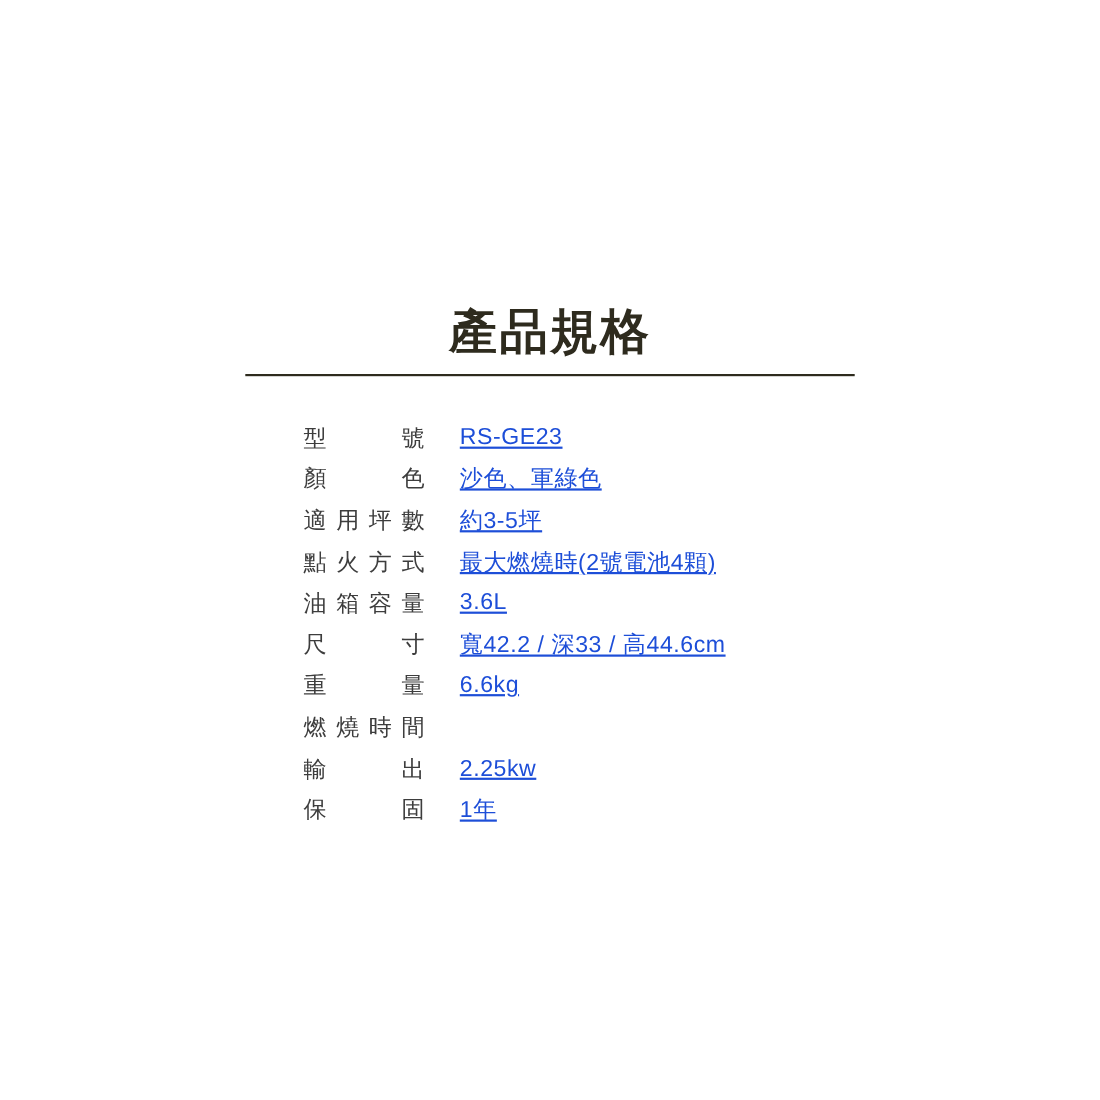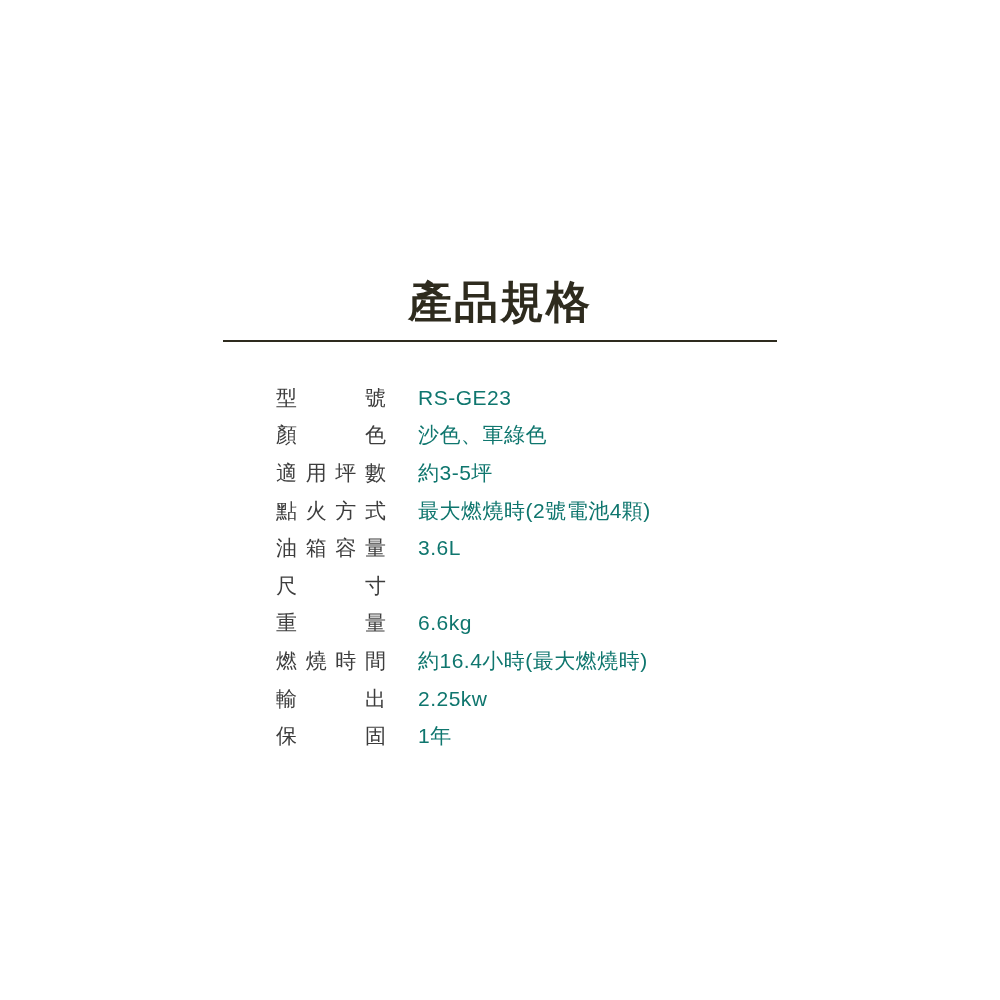--- a/index.html
+++ b/index.html
@@ -52,21 +52,22 @@
     display: flex;
     justify-content: space-between;
     width: 110px;
     flex: 0 0 110px;
     color: #3d3d3d;
   }
   .spec-value {
     margin-left: 32px;
     white-space: nowrap;
     letter-spacing: 0.5px;
-    color: #0f766e;
+    color: #1d4ed8;
+    text-decoration: underline;
   }
 </style>
 </head>
 <body>
 
 <div class="page">
 
   <h1 class="page-title">產品規格</h1>
 
   <div class="divider"></div>
@@ -111,36 +112,36 @@
           <span>容</span>
           <span>量</span>
         </div>
       <div class="spec-value">3.6L</div>
     </div>
     <div class="spec-row">
       <div class="spec-label">
           <span>尺</span>
           <span>寸</span>
         </div>
+      <div class="spec-value">寬42.2 / 深33 / 高44.6cm</div>
     </div>
     <div class="spec-row">
       <div class="spec-label">
           <span>重</span>
           <span>量</span>
         </div>
       <div class="spec-value">6.6kg</div>
     </div>
     <div class="spec-row">
       <div class="spec-label">
           <span>燃</span>
           <span>燒</span>
           <span>時</span>
           <span>間</span>
         </div>
-      <div class="spec-value">約16.4小時(最大燃燒時)</div>
     </div>
     <div class="spec-row">
       <div class="spec-label">
           <span>輸</span>
           <span>出</span>
         </div>
       <div class="spec-value">2.25kw</div>
     </div>
     <div class="spec-row">
       <div class="spec-label">

